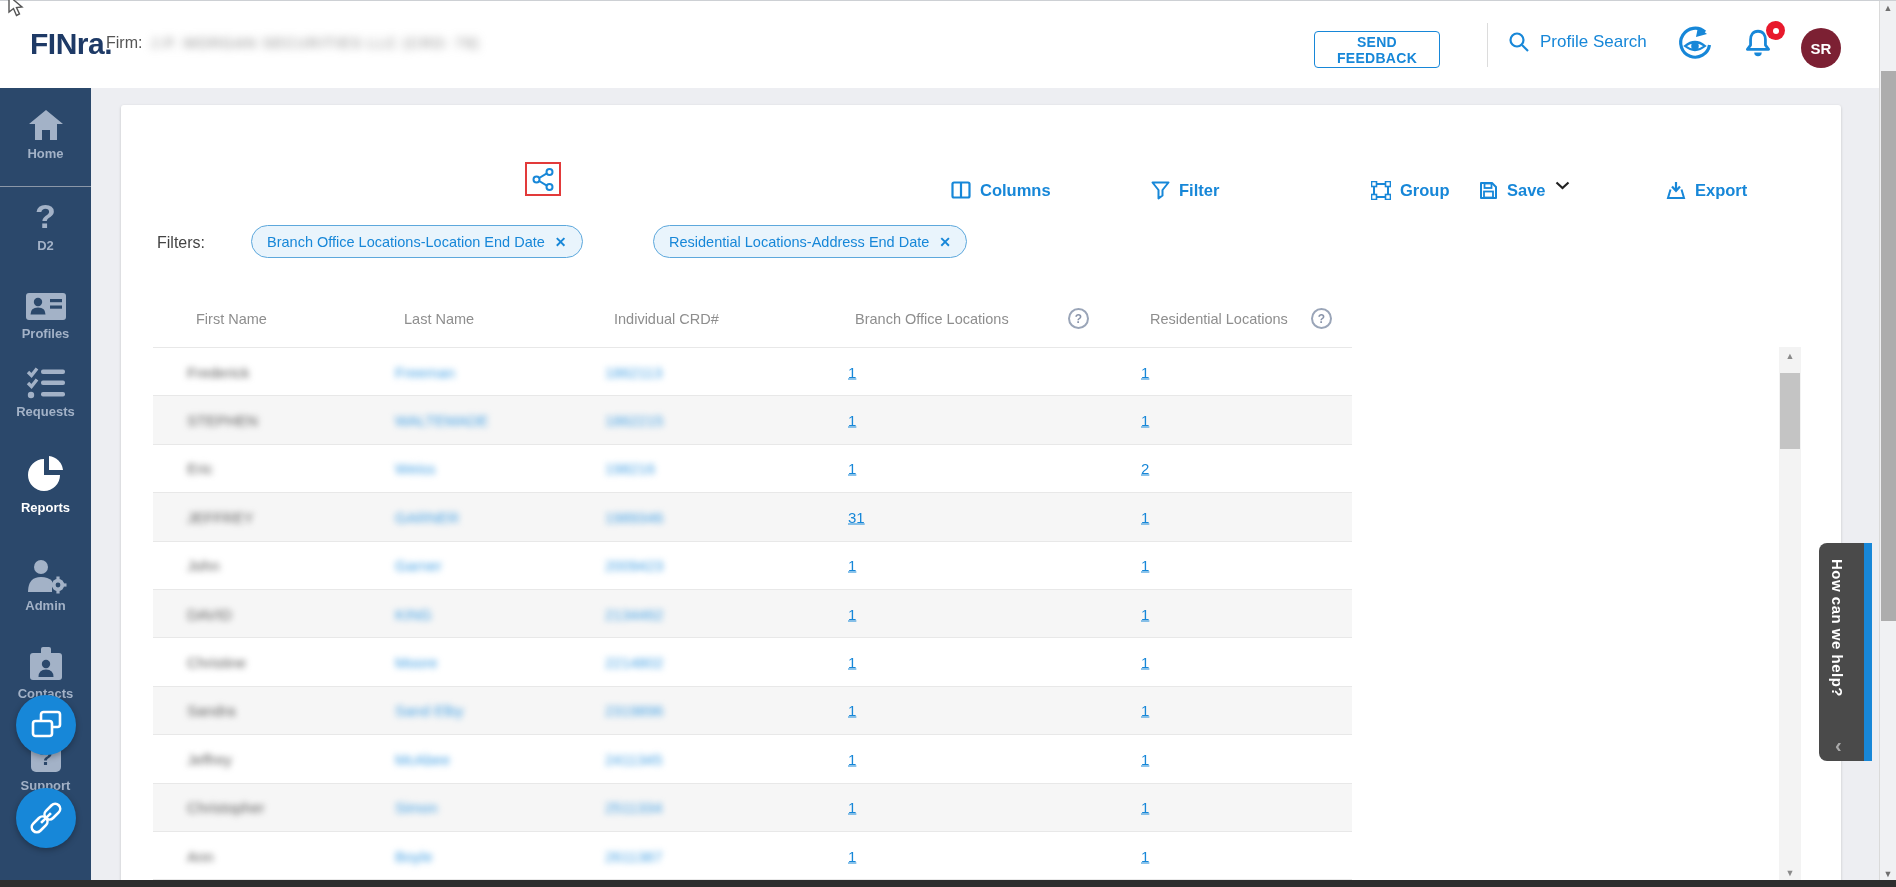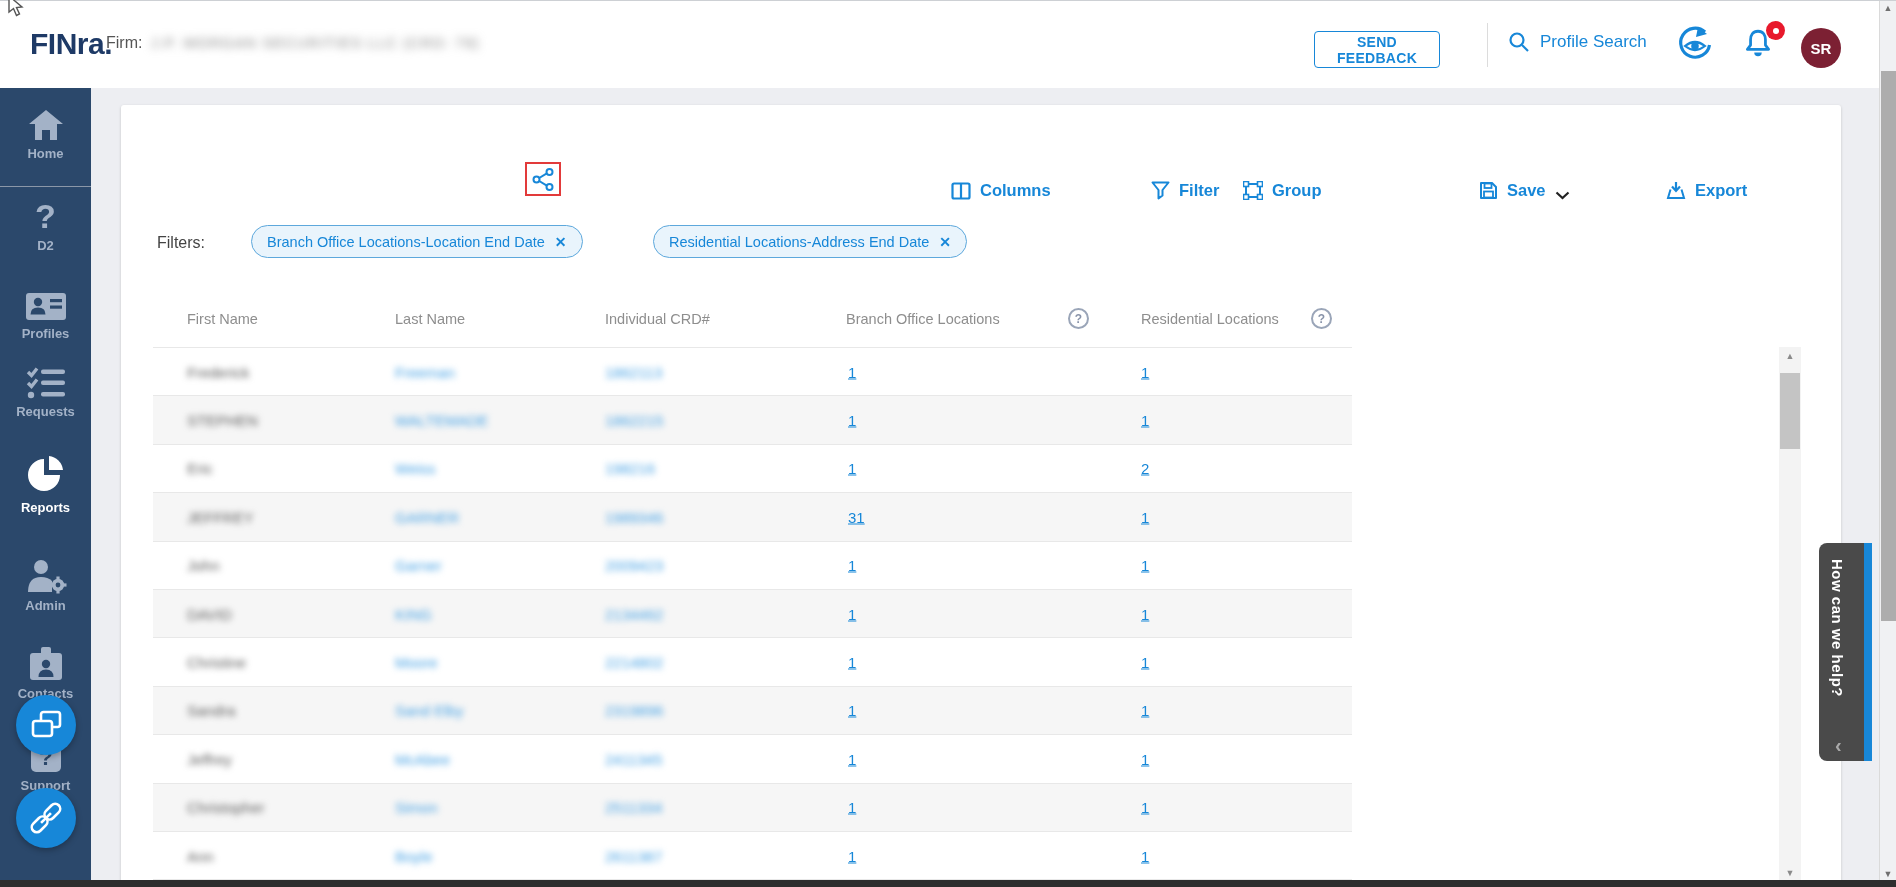--- a/index.html
+++ b/index.html
@@ -48,32 +48,32 @@
 
   
   .main { position:absolute; top:88px; left:91px; right:17px; bottom:0; background:#edeef2; overflow:hidden; }
   .card { position:absolute; left:30px; top:17px; width:1720px; height:790px; background:#fff;
           border-radius:3px; box-shadow:0 1px 3px rgba(0,0,0,.18); }
 
   .page-title { position:absolute; left:36px; top:52px; font-size:29px; font-weight:700; color:#2d2d2d; }
   .share-box { position:absolute; left:404px; top:57px; width:36px; height:34px;
                border:2px solid #e23a3a; display:flex; align-items:center; justify-content:center; cursor:pointer; }
 
-  .tool-btn { position:absolute; top:76px; display:flex; align-items:flex-end; gap:9px;
+  .tool-btn { position:absolute; top:76px; display:flex; align-items:flex-start; gap:9px;
               color:#1787d8; font-size:16.5px; font-weight:600; cursor:pointer; background:none; border:none;
               font-family:"Liberation Sans",sans-serif; }
 
   .filters-label { position:absolute; left:36px; top:129px; font-size:16px; color:#444; }
   .chip { position:absolute; top:120px; height:33px; display:flex; align-items:center; gap:10px;
           padding:15px 15px; border:1.5px solid #5da8dc; border-radius:17px; background:#e9f4fc;
           color:#1787d8; font-size:14.5px; cursor:pointer; white-space:nowrap; }
   .chip .x { font-weight:700; font-size:14px; }
 
   .thead { position:absolute; left:32px; top:192px; width:1199px; height:50px; }
-  .th { position:absolute; top:14px; font-size:14.5px; color:#8e8e8e; white-space:nowrap; }
+  .th { position:absolute; top:14px; font-size:14.5px; color:#8e8e8e; white-space:nowrap;margin-left:9px; }
   .help-circ { position:absolute; top:11px; width:21px; height:21px; border:2px solid #9aa5b8;
                border-radius:50%; color:#8893a9; font-size:12px; font-weight:700;
                display:flex; align-items:center; justify-content:center; cursor:pointer; }
 
   .tbody { position:absolute; left:32px; top:242px; width:1199px; border-top:1px solid #e8e8e8; }
   .trow { position:relative; height:48.4px; border-bottom:1px solid #e8e8e8; }
   .trow.alt { background:#f6f6f6; }
   .c { position:absolute; top:50%; transform:translateY(-50%); font-size:15px; white-space:nowrap; }
   .c1 { left:34px;  color:#5f5f5f; filter:blur(3px); user-select:none; }
   .c2 { left:242px; color:#45a1e4; filter:blur(3px); user-select:none; }
@@ -253,21 +253,21 @@
             <line x1="10" y1="1.5" x2="10" y2="16.5" stroke="#1787d8" stroke-width="2.2"></line>
           </svg>
         <span>Columns</span>
       </button>
       <button class="tool-btn" style="left:1030px">
         <svg width="19" height="19" viewBox="0 0 19 19">
             <path d="M1.5 1.5 H17.5 L11.5 9 V14.5 L7.5 17.5 V9 Z" fill="none" stroke="#1787d8" stroke-width="2" stroke-linejoin="round"></path>
           </svg>
         <span>Filter</span>
       </button>
-      <button class="tool-btn" style="left:1122px">
+      <button class="tool-btn" style="left:1250px">
         <svg width="20" height="19" viewBox="0 0 20 19">
             <rect x="3" y="3" width="14" height="13" fill="none" stroke="#1787d8" stroke-width="2"></rect>
             <rect x="0.5" y="0.5" width="5" height="5" fill="#fff" stroke="#1787d8" stroke-width="1.6"></rect>
             <rect x="14.5" y="0.5" width="5" height="5" fill="#fff" stroke="#1787d8" stroke-width="1.6"></rect>
             <rect x="0.5" y="13.5" width="5" height="5" fill="#fff" stroke="#1787d8" stroke-width="1.6"></rect>
             <rect x="14.5" y="13.5" width="5" height="5" fill="#fff" stroke="#1787d8" stroke-width="1.6"></rect>
           </svg>
         <span>Group</span>
       </button>
       <button class="tool-btn" style="left:1358px">

